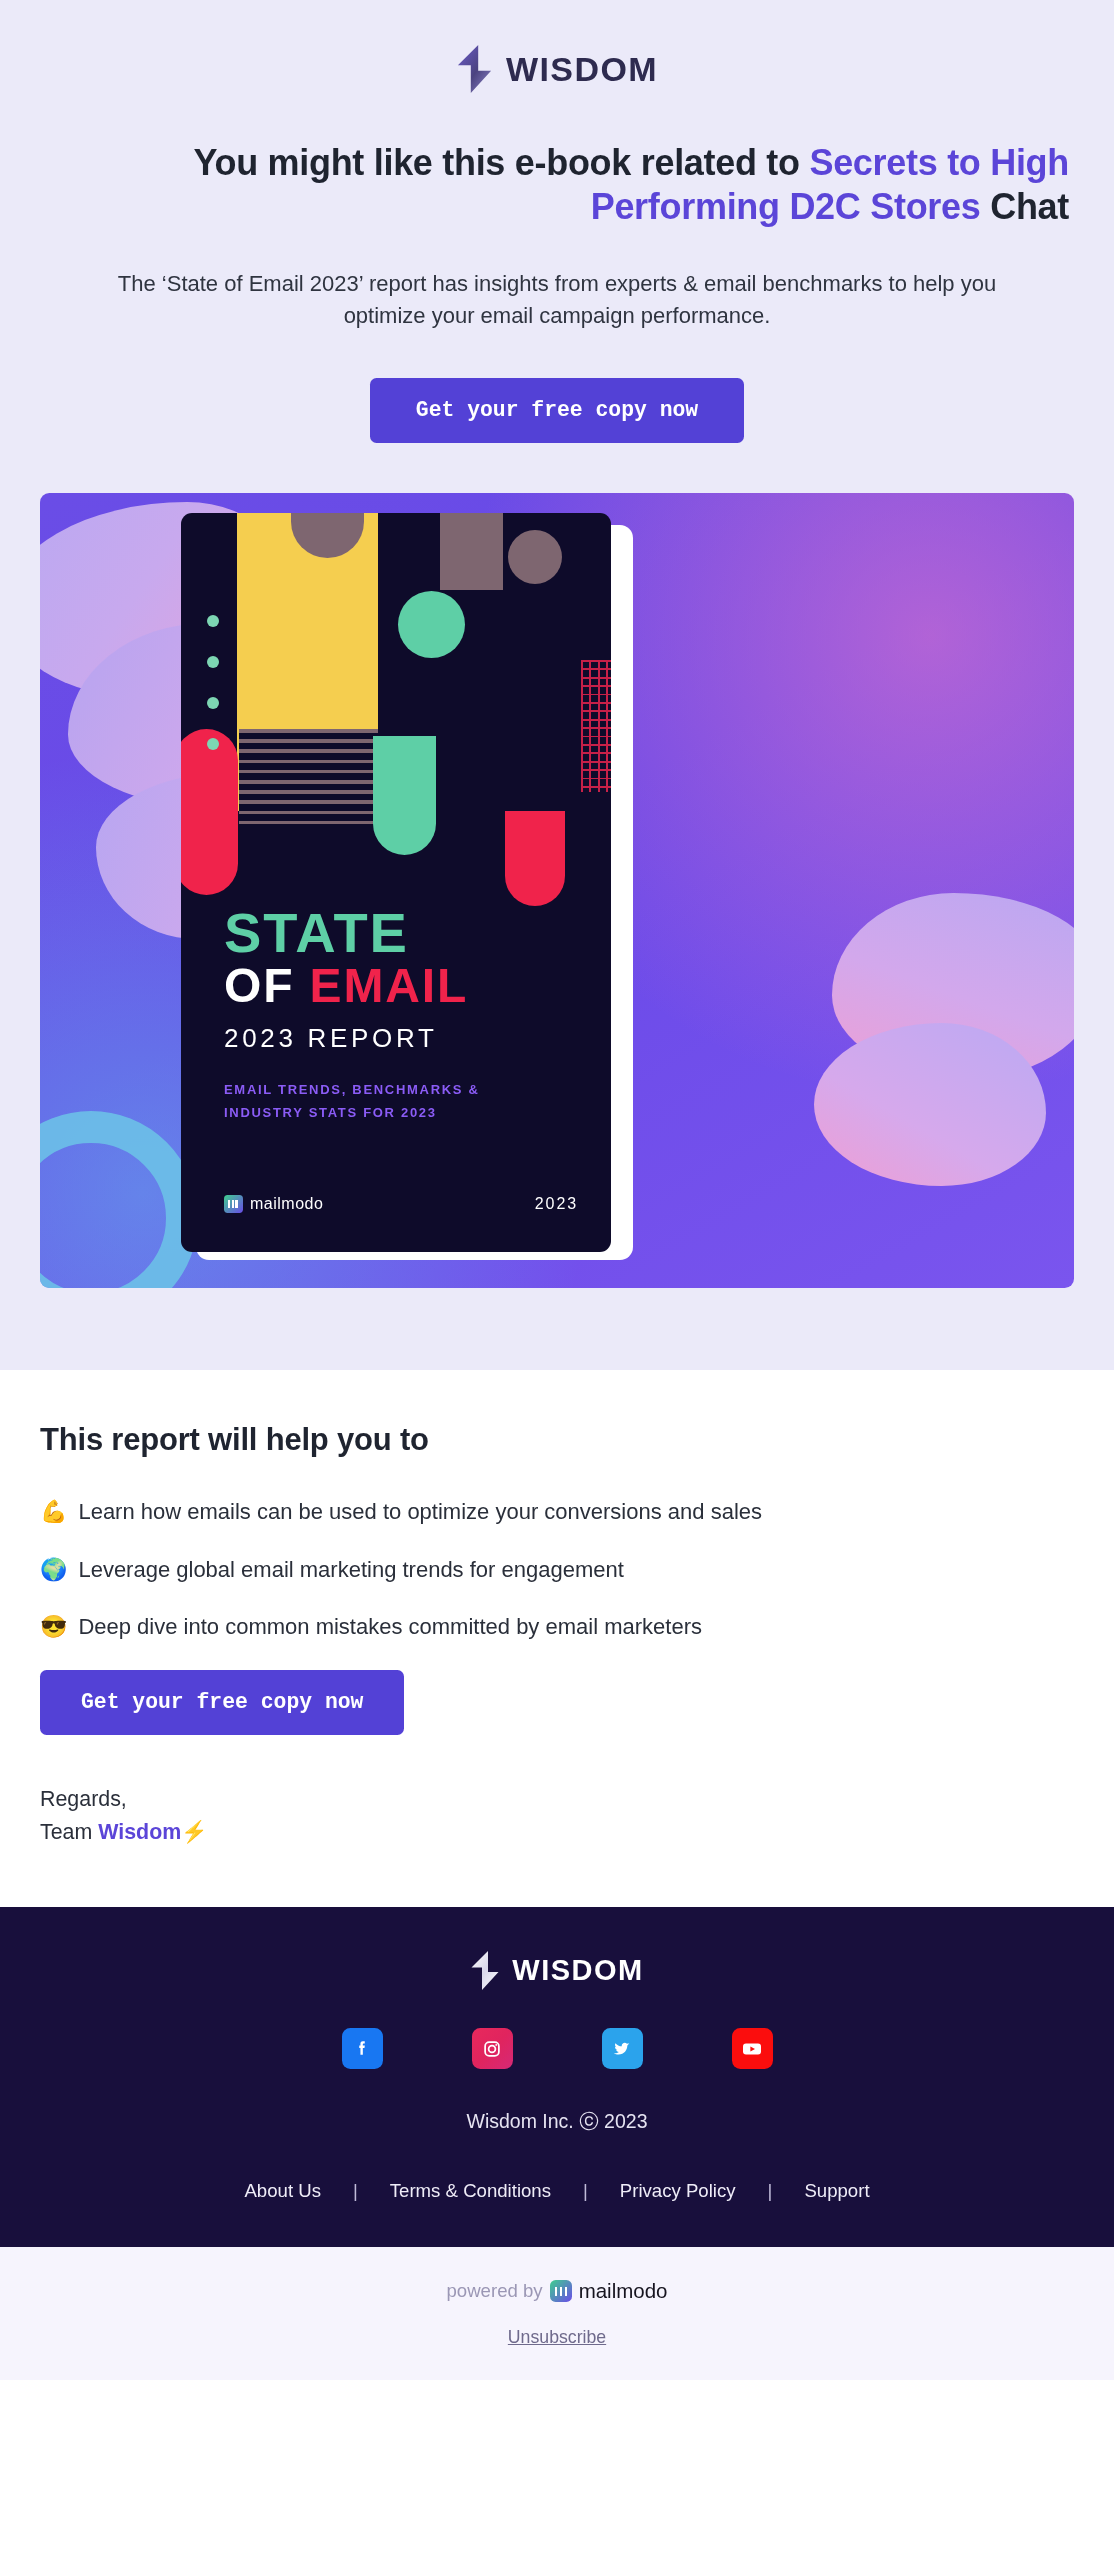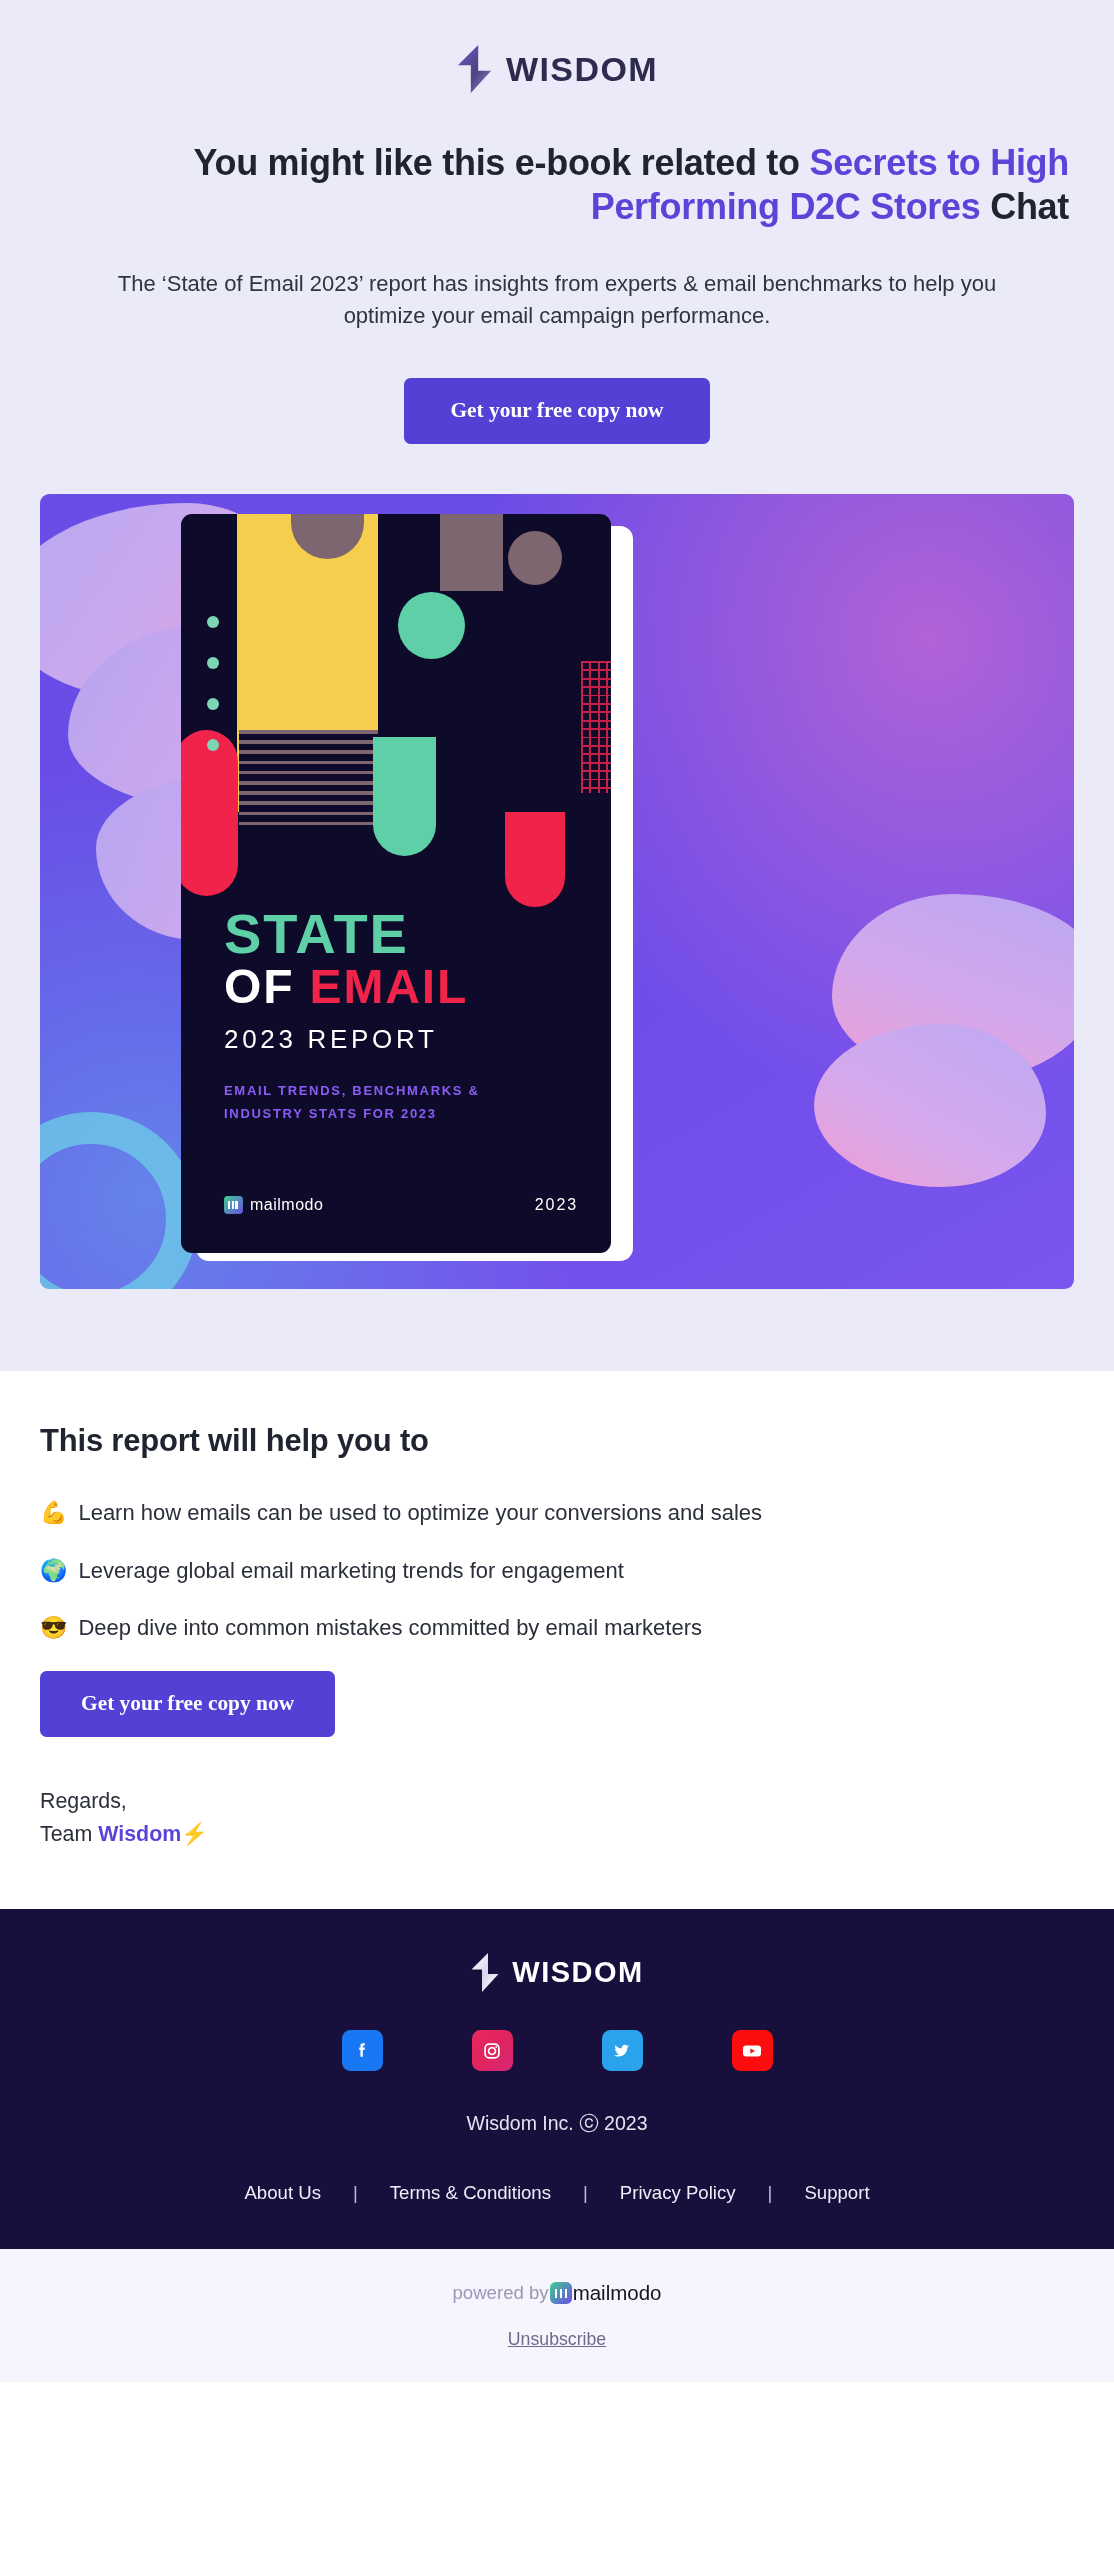--- a/index.html
+++ b/index.html
@@ -53,21 +53,21 @@
     display:inline-block;
     background:#5341D6;
     color:#ffffff;
     font-size:21.4px;
     font-weight:bold;
     padding:20.5px 46px;
     border-radius:6.5px;
     border:none;
     text-decoration:none;
     cursor:pointer;
-    font-family:Liberation Serif, serif;
+    font-family:Liberation Mono, monospace;
   }
 
   
   .hero-img-band { padding:0 40px 82px 40px; }
   .hero-img {
     position:relative;
     width:1034px;
     height:795px;
     border-radius:9.3px;
     overflow:hidden;
@@ -263,21 +263,21 @@
   .footer-links a {
     color:#EFEDF8; text-decoration:none; padding:0 26px; cursor:pointer;
   }
   .flink-sep { color:#BFBAD8; }
 
   
   .powered-band {
     background:#F6F4FD; padding:32px 0 32px 0; text-align:center;
   }
   .powered-row {
-    display:flex; align-items:center; justify-content:center; gap:1px;
+    display:flex; align-items:center; justify-content:center; gap:7px;
     margin-bottom:24px;
   }
   .powered-label { font-size:18.6px; color:#9B97B5; }
   .mm-badge {
     width:22px; height:22px; border-radius:5.6px;
     background:linear-gradient(135deg,#3FCF8E 0%,#6A4BE8 100%);
     display:flex; align-items:center; justify-content:center;
   }
   .mm-badge span {
     display:block; width:12px; height:9.3px;

